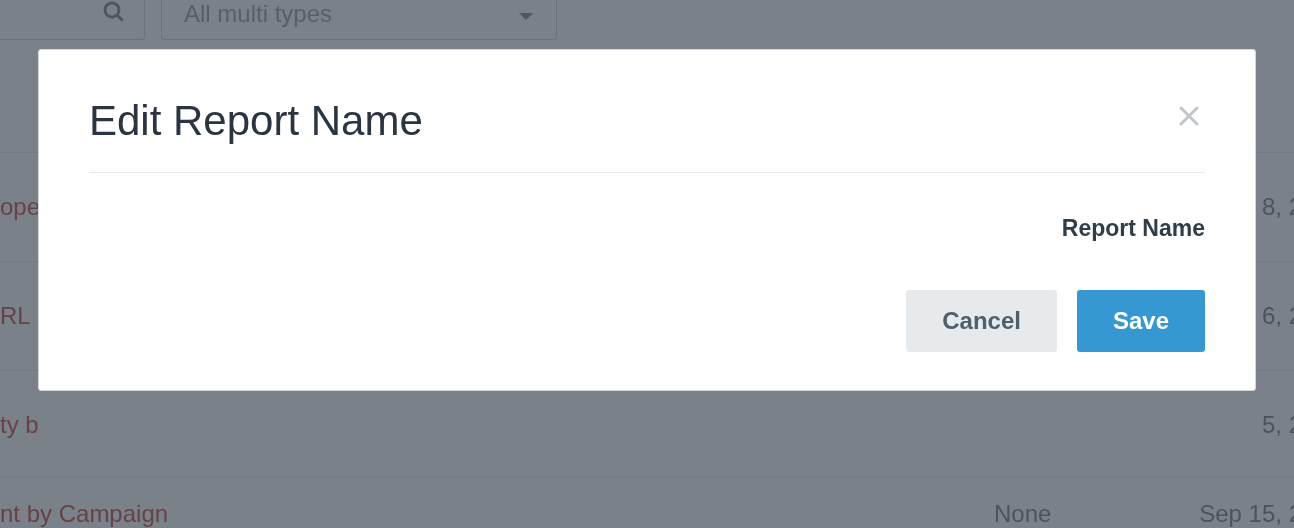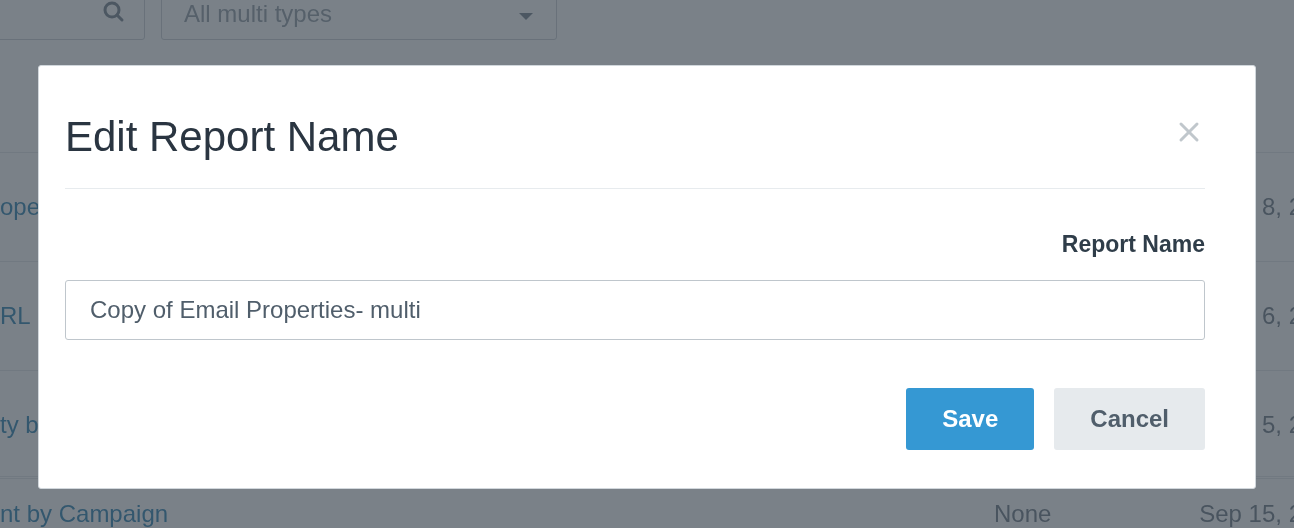--- a/index.html
+++ b/index.html
@@ -85,21 +85,21 @@
       justify-content: space-between;
       padding-left: 10px;
       padding-right: 2px;
     }
     
     .bg-row:last-child {
       border-bottom: 1px solid #dde2e6;
     }
     
     .bg-row-link {
-      color: #0369a1;
+      color: #b91c1c;
       font-size: 24px;
       text-decoration: none;
       white-space: nowrap;
     }
     
     .bg-row-date {
       color: #505e6b;
       font-size: 24px;
       white-space: nowrap;
     }
@@ -132,28 +132,28 @@
       left: 0;
       width: 100%;
       height: 100%;
       background: rgba(70, 80, 90, 0.72);
       z-index: 10;
     }
     
     
     .modal {
       position: absolute;
-      top: 65px;
+      top: 49px;
       left: 38px;
       width: 1218px;
       background: #ffffff;
       border: 1px solid #d1d7dc;
       border-radius: 3px;
       z-index: 20;
-      padding: 48px 50px 38px 26px;
+      padding: 48px 50px 38px 50px;
     }
     
     .modal-header {
       display: flex;
       align-items: flex-start;
       justify-content: space-between;
       padding-bottom: 28px;
       border-bottom: 1px solid #e7ebee;
     }
     
@@ -285,20 +285,19 @@
         <svg width="24" height="24" viewBox="0 0 24 24" fill="none" stroke="currentColor" stroke-width="3" stroke-linecap="round">
           <line x1="4" y1="4" x2="20" y2="20"></line>
           <line x1="20" y1="4" x2="4" y2="20"></line>
         </svg>
       </span>
     </button>
   </div>
 
   <div class="form-group">
     <label class="form-label">Report Name</label>
-    <input type="text" class="text-input" value="Copy of Email Properties- multi" style="">
   </div>
 
   <div class="modal-footer">
+    <button class="btn btn-cancel">Cancel</button>
     <button class="btn btn-save">Save</button>
-    <button class="btn btn-cancel">Cancel</button>
   </div>
 </div>
 
 </body></html>

